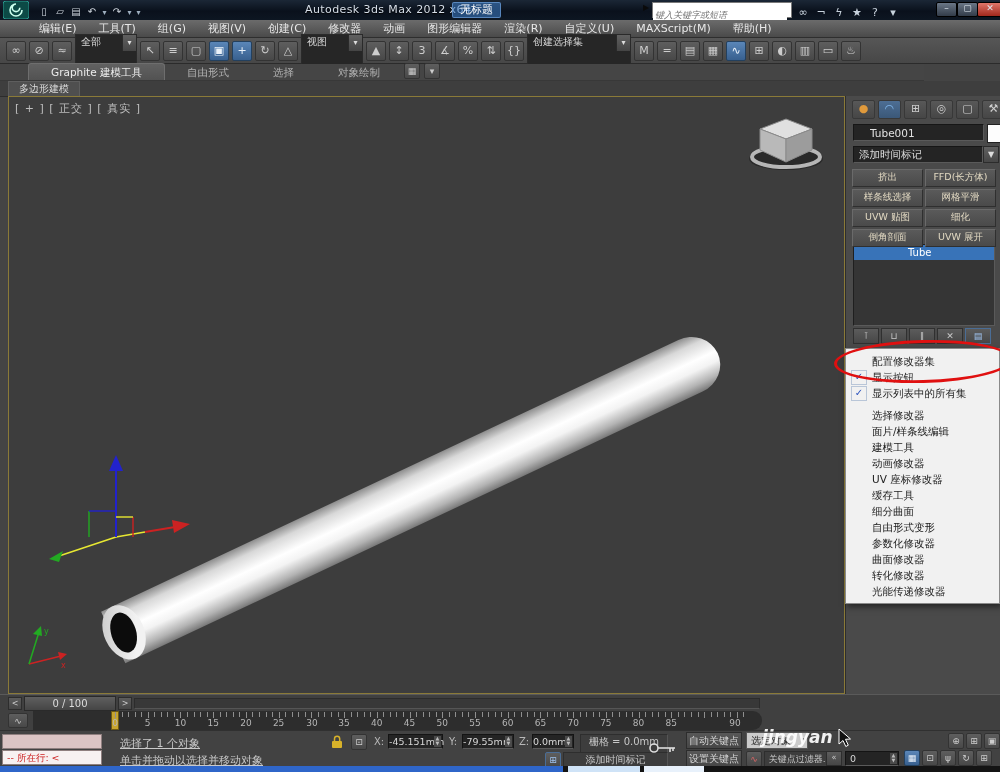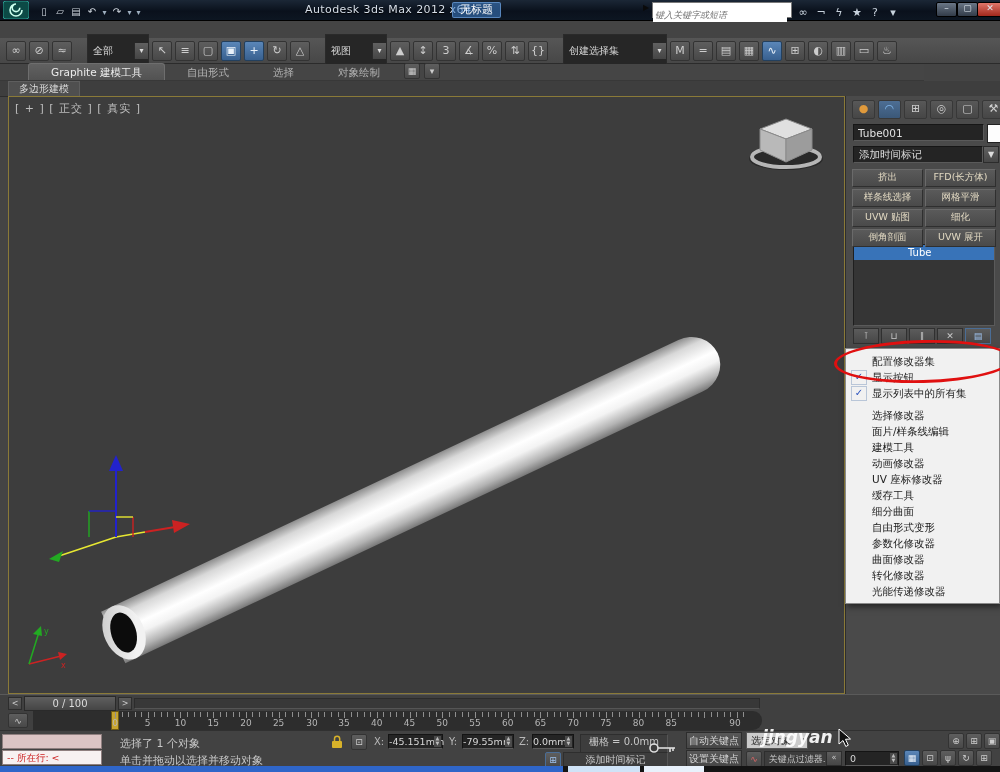--- a/index.html
+++ b/index.html
@@ -27,21 +27,21 @@
     border-bottom:1px solid #2e2e2e;display:flex;align-items:center;padding-left:28px;box-sizing:border-box;}
   .menu-item{color:#e8e8e8;font-size:11px;padding:0 11px;line-height:18px;}
   
   #toolbar{left:0;top:38px;width:1000px;height:26px;background:linear-gradient(#565656,#474747);
     border-bottom:1px solid #2b2b2b;display:flex;align-items:center;padding-left:6px;box-sizing:border-box;gap:3px;}
   .tile{width:20px;height:20px;border:1px solid #333;border-radius:2px;box-sizing:border-box;
     background:linear-gradient(#5e5e5e,#484848);color:#cdcdcd;font-size:11px;line-height:18px;text-align:center;flex:0 0 auto;}
   .tile.accent{background:linear-gradient(#5a86b8,#38608f);border-color:#23405e;color:#eaf2fa;}
   .tile.small{width:16px;height:16px;font-size:9px;line-height:14px;}
   .dd{height:34px;border:1px solid #2a2a2a;background:#262626;color:#d8d8d8;font-size:10px;
-    display:flex;align-items:center;box-sizing:border-box;flex:0 0 auto;margin-left:12px;}
+    display:flex;align-items:flex-start;box-sizing:border-box;flex:0 0 auto;}
   .dd .lbl{flex:1;padding-left:5px;white-space:nowrap;overflow:hidden;}
   .dd .arr{width:13px;height:16px;background:linear-gradient(#606060,#454545);border-left:1px solid #2a2a2a;
     color:#ddd;font-size:8px;line-height:16px;text-align:center;}
   
   #ribbon1{left:0;top:64px;width:924px;height:17px;background:#454545;display:flex;align-items:flex-end;
     padding-left:28px;box-sizing:border-box;border-bottom:1px solid #383838;}
   .rtab{font-size:10.5px;color:#b2b2b2;padding:1px 22px;line-height:14px;}
   .rtab.active{background:linear-gradient(#616161,#525252);border:1px solid #6e6e6e;border-bottom:0;
     color:#ececec;border-radius:3px 3px 0 0;}
   #ribbon2{left:0;top:81px;width:1000px;height:15px;background:#3e3e3e;border-bottom:1px solid #2c2c2c;}
@@ -61,21 +61,21 @@
   
   #cmdpanel{left:845px;top:96px;width:155px;height:670px;background:#4a4a4a;border-left:1px solid #2e2e2e;box-sizing:border-box;}
   #cmdtabs{position:absolute;left:6px;top:4px;display:flex;gap:3px;}
   .ctab{width:21px;height:17px;border:1px solid #383838;border-radius:2px;background:linear-gradient(#585858,#464646);
     text-align:center;font-size:11px;line-height:15px;color:#cfcfcf;}
   .ctab.active{background:linear-gradient(#4d6e94,#3b5878);}
   .darkfield{background:#242424;border:1px solid #161616;border-bottom-color:#5a5a5a;border-right-color:#5a5a5a;
     color:#dcdcdc;font-size:10.5px;box-sizing:border-box;}
   #objname{position:absolute;left:7px;top:28px;width:131px;height:17px;}
   #objname input{width:100%;height:100%;background:transparent;border:0;outline:none;color:#e0e0e0;
-    font-size:10.5px;padding-left:4px;font-family:"DejaVu Sans",sans-serif;box-sizing:border-box;}
+    font-size:10.5px;padding-left:16px;font-family:"DejaVu Sans",sans-serif;box-sizing:border-box;}
   #objcolor{position:absolute;left:141px;top:28px;width:12px;height:17px;background:#fdfdfd;border:1px solid #222;}
   #modlist{position:absolute;left:7px;top:50px;width:130px;height:17px;line-height:15px;padding-left:5px;}
   #modlistarr{position:absolute;left:137px;top:50px;width:16px;height:17px;background:linear-gradient(#616161,#474747);
     border:1px solid #2c2c2c;color:#ddd;font-size:8px;text-align:center;line-height:15px;box-sizing:border-box;}
   #modgrid{position:absolute;left:6px;top:73px;width:144px;display:grid;grid-template-columns:1fr 1fr;gap:2px;}
   .modbtn{height:16px;background:linear-gradient(#5a5a5a,#4a4a4a);border:1px solid;border-color:#6a6a6a #2f2f2f #2f2f2f #6a6a6a;
     color:#e2d9c2;font-size:9.5px;line-height:14px;text-align:center;overflow:hidden;white-space:nowrap;}
   #stack{position:absolute;left:7px;top:148px;width:140px;height:80px;background:#353535;
     border:1px solid #1f1f1f;border-bottom-color:#5a5a5a;border-right-color:#5a5a5a;}
   .stackrow{height:15px;background:#3873b8;color:#fff;font-size:10px;line-height:15px;padding-left:54px;}
@@ -110,21 +110,21 @@
   #statusbar{left:0;top:730px;width:1000px;height:36px;background:#424242;border-top:1px solid #303030;box-sizing:border-box;}
   .flatbox{position:absolute;background:#3d3d3d;border:1px solid #555;border-top-color:#2e2e2e;border-left-color:#2e2e2e;
     color:#c8c8c8;font-size:10px;text-align:center;box-sizing:border-box;}
   .sbtn{position:absolute;height:17px;background:linear-gradient(#585858,#474747);border:1px solid #2d2d2d;
     color:#d6d6d6;font-size:10px;text-align:center;line-height:15px;box-sizing:border-box;}
   .sfield{position:absolute;height:15px;background:#242424;border:1px solid #141414;border-bottom-color:#5a5a5a;
     color:#d8d8d8;font-size:9.5px;line-height:13px;box-sizing:border-box;padding-right:9px;text-align:right;}
   .spin{position:absolute;right:1px;top:1px;width:7px;height:11px;background:#4a4a4a;color:#bbb;font-size:5px;
     line-height:5px;text-align:center;}
   .slabel{position:absolute;color:#b8b8b8;font-size:10px;}
-  .stext{position:absolute;color:#c9c9c9;font-size:11px;}
+  .stext{position:absolute;color:#c9c9c9;font-size:11px;text-decoration:underline;}
   #macrorec{left:2px;top:3px;width:100px;height:15px;background:#dbc4c4;border:1px solid #8f7f7f;box-sizing:border-box;}
   #listener{left:2px;top:19px;width:100px;height:15px;background:#f7f1f1;border:1px solid #8f7f7f;box-sizing:border-box;
     color:#cc2222;font-size:9.5px;line-height:13px;padding-left:4px;white-space:nowrap;overflow:hidden;}
   #watermark{left:762px;top:-4px;color:rgba(255,255,255,.92);font-size:17px;font-weight:bold;font-style:italic;z-index:60;}
   #taskbar{left:0;top:766px;width:1000px;height:6px;background:#141414;}
   .tseg{position:absolute;top:0;height:6px;}
 </style>
 </head>
 <body>
 
@@ -141,20 +141,34 @@
     <span class="abs" style="left:643px;top:3px;color:#0a0a0a;font-size:8px">▶</span>
     <span id="searchwrap" class="abs">
       <input placeholder="键入关键字或短语" style="">
     </span>
     <span class="abs" style="left:794px;top:1px" id="searchicons"><span class="tbarico">∞</span><span class="tbarico">¬</span><span class="tbarico">ϟ</span><span class="tbarico">★</span><span class="tbarico">?</span><span class="tbarico">▾</span></span>
     <span class="winbtn" style="left:936px">–</span>
     <span class="winbtn" style="left:957px">▢</span>
     <span class="winbtn close" style="left:977px">✕</span>
   </div>
 
+  <div id="menubar" class="abs">
+      <span class="menu-item">编辑(E)</span>
+      <span class="menu-item">工具(T)</span>
+      <span class="menu-item">组(G)</span>
+      <span class="menu-item">视图(V)</span>
+      <span class="menu-item">创建(C)</span>
+      <span class="menu-item">修改器</span>
+      <span class="menu-item">动画</span>
+      <span class="menu-item">图形编辑器</span>
+      <span class="menu-item">渲染(R)</span>
+      <span class="menu-item">自定义(U)</span>
+      <span class="menu-item">MAXScript(M)</span>
+      <span class="menu-item">帮助(H)</span>
+    </div>
 
   <div id="toolbar" class="abs">
       <div class="tile">∞</div>
       <div class="tile">⊘</div>
       <div class="tile">≈</div>
       <div class="dd" style="width: 62px;">
         <span class="lbl">全部</span>
         <span class="arr">▾</span>
       </div>
       <div class="tile">↖</div>

